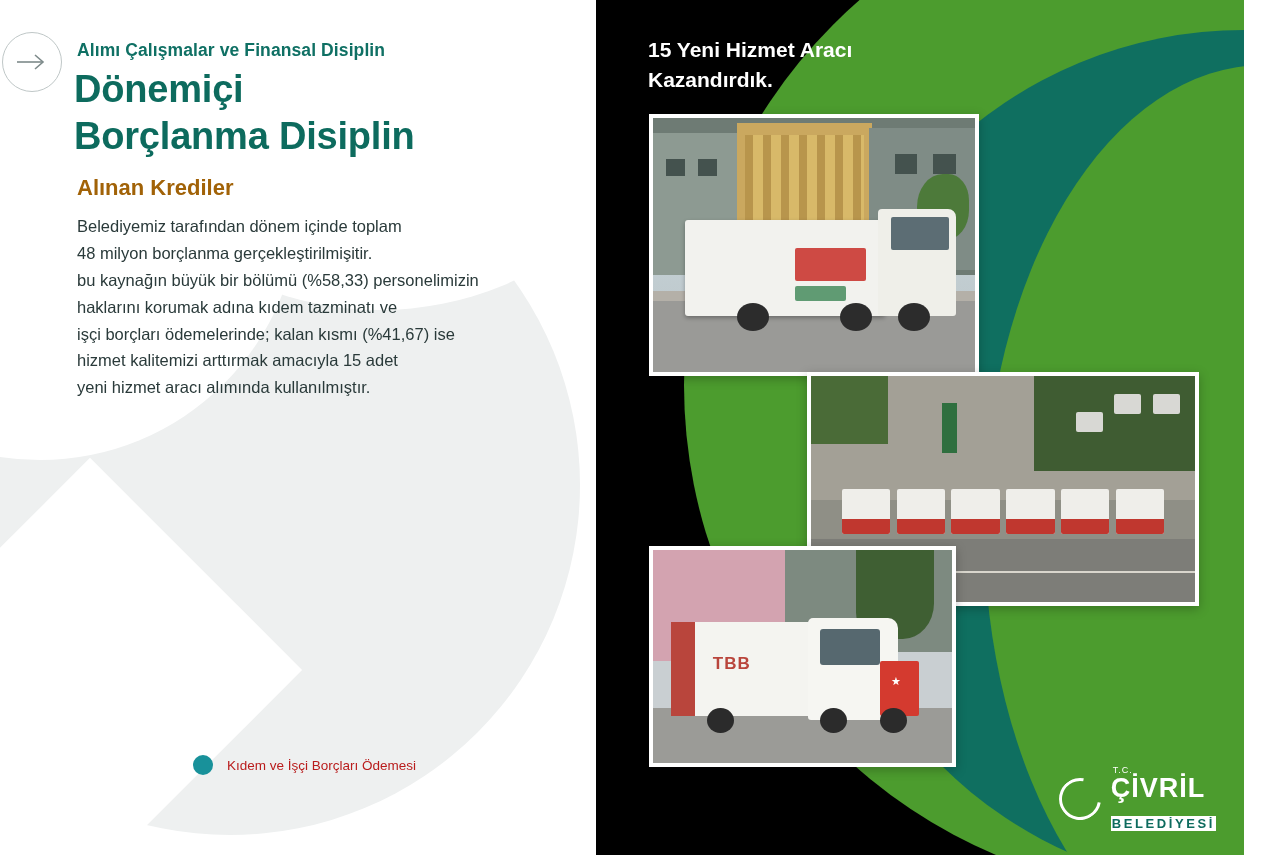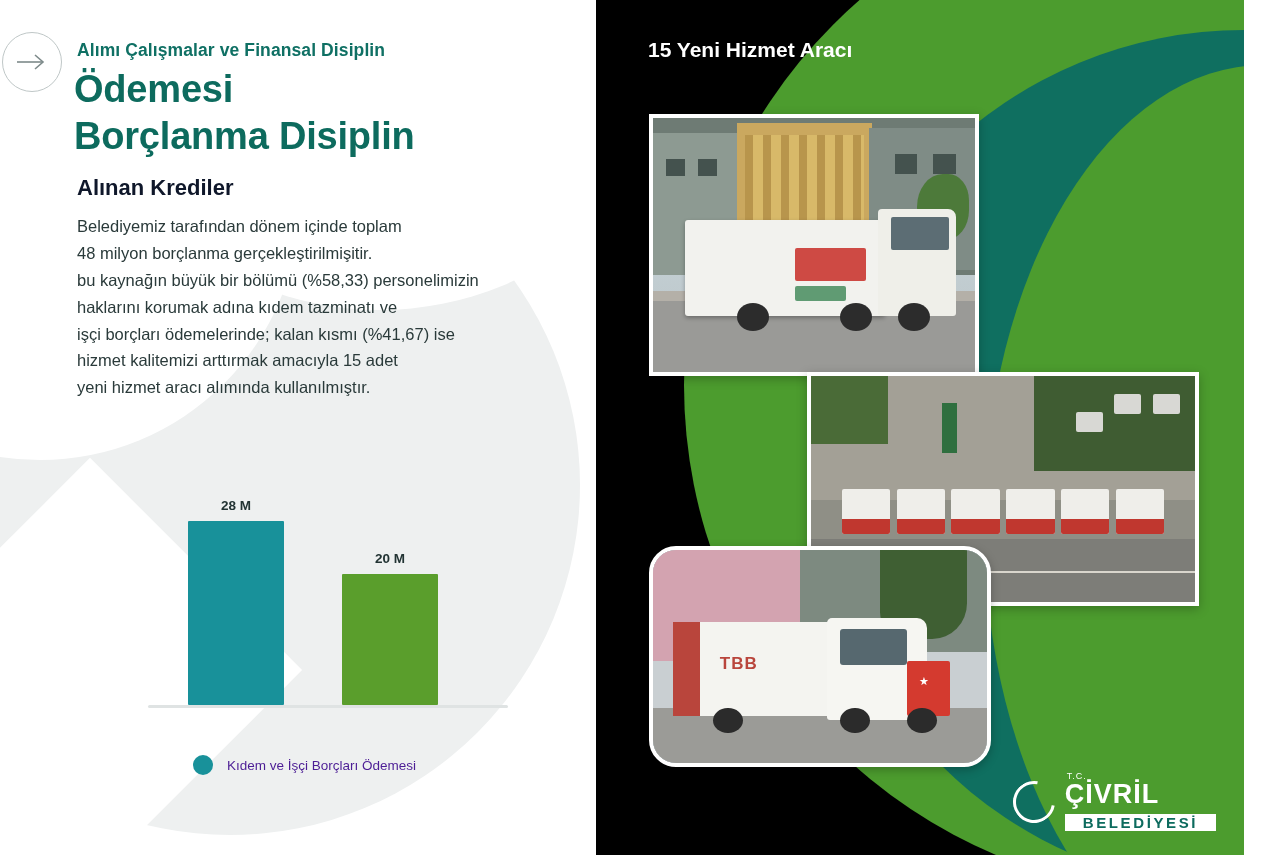--- a/index.html
+++ b/index.html
@@ -70,21 +70,21 @@
     color: #0f7064; letter-spacing: .1px;
   }
   .title {
     position: absolute; left: 74px; top: 66px;
     font-size: 38px; font-weight: bold; line-height: 1.23;
     color: #0d6b5e;
     letter-spacing: -0.2px;
   }
   .subtitle {
     position: absolute; left: 77px; top: 175px;
-    font-size: 22px; font-weight: bold; color: #0f172a;
+    font-size: 22px; font-weight: bold; color: #a16207;
   }
   .body-text {
     position: absolute; left: 77px; top: 213px;
     width: 540px;
     font-size: 16.5px; line-height: 1.63; color: #2a3a3a;
   }
 
   
   .chart {
     position: absolute; left: 140px; top: 470px;
@@ -107,21 +107,21 @@
     width: 360px; height: 3px; background: #dfe3e3;
     border-radius: 2px;
   }
 
   .legend {
     position: absolute; left: 193px; top: 755px;
     display: flex; flex-direction: column; gap: 13px;
   }
   .legend-row { display: flex; align-items: center; gap: 14px; }
   .legend-dot { width: 20px; height: 20px; border-radius: 50%; }
-  .legend-text { font-size: 13.5px; color: #4c1d95; }
+  .legend-text { font-size: 13.5px; color: #b91c1c; }
 
   
   .right-panel {
     position: absolute; left: 596px; top: 0;
     width: 648px; height: 855px;
     background: #000000;
     overflow: hidden;
   }
   .right-shape-1 {
     position: absolute;
@@ -158,21 +158,21 @@
     overflow: hidden;
     background: #7a8b90;
     z-index: 5;
   }
   .photo .cap {
     position: absolute; left: 0; bottom: 0;
     font-size: 0; color: transparent;
   }
   #photo1 { left: 53px;  top: 114px; width: 330px; height: 262px; z-index: 5; }
   #photo2 { left: 211px; top: 372px; width: 392px; height: 234px; z-index: 6; }
-  #photo3 { left: 53px;  top: 546px; width: 342px; height: 221px; z-index: 7; border-radius: 27px; }
+  #photo3 { left: 53px;  top: 546px; width: 307px; height: 221px; z-index: 7; }
 
   
   .p1-sky { position:absolute; inset:0; background:linear-gradient(#cfd9dd,#b9c5c9); }
   .p1-bldg { position:absolute; left:0; top:0; width:100%; height:62%; background:#6e7b74; }
   .p1-bldg-mid { position:absolute; left:26%; top:2%; width:42%; height:58%; background:#caa85f; }
   .p1-bldg-mid:before {
     content:""; position:absolute; inset:8% 6%;
     background: repeating-linear-gradient(90deg,#b8954c 0 8px,#d8b969 8px 18px);
   }
   .p1-bldg-left { position:absolute; left:0; top:6%; width:27%; height:56%; background:#8d9a92; }
@@ -237,23 +237,23 @@
   .logo-mark {
     width: 42px; height: 42px; border-radius: 50%;
     border: 3px solid #ffffff;
     border-right-color: transparent;
     transform: rotate(-35deg);
   }
   .logo-text { color: #ffffff; line-height: 1; }
   .logo-tc { font-size: 9px; letter-spacing: 1px; margin-left: 2px; }
   .logo-name { font-size: 27px; font-weight: bold; letter-spacing: 1px; }
   .logo-sub {
-    font-size: 15px; letter-spacing: 2.6px; font-weight: bold;
-    background: #ffffff; color: #0d6b5e; padding: 1px 18px; display: inline-block;
-    margin-top: 6px;
+    font-size: 13px; letter-spacing: 2.6px; font-weight: bold;
+    background: #ffffff; color: #0d6b5e; padding: 1px 1px; display: inline-block;
+    margin-top: 14px;
   }
   .divider-shadow {
     position: absolute; left: 626px; top: 0; width: 8px; height: 855px;
     background: linear-gradient(90deg, rgba(0,0,0,0) 0%, rgba(0,0,0,.10) 100%);
     z-index: 8;
   }
 </style>
 </head>
 <body>
 
@@ -270,65 +270,53 @@
       <div class="arrow-badge">
         <svg width="30" height="20" viewBox="0 0 30 20" aria-hidden="true">
           <line x1="0" y1="10" x2="26" y2="10" stroke="#7d8a8a" stroke-width="1.6"></line>
           <polyline points="18,3 26,10 18,17" fill="none" stroke="#7d8a8a" stroke-width="1.6"></polyline>
         </svg>
       </div>
 
       <div class="eyebrow">Alımı Çalışmalar ve Finansal Disiplin</div>
 
       <div class="title">
-        <div>Ödemesi</div>
+        <div>Dönemiçi</div>
         <div>Borçlanma Disiplin</div>
       </div>
 
       <div class="subtitle">Alınan Krediler</div>
 
       <div class="body-text" style="white-space: pre-line;">Belediyemiz tarafından dönem içinde toplam
 48 milyon borçlanma gerçekleştirilmişitir.
 bu kaynağın büyük bir bölümü (%58,33) personelimizin
 haklarını korumak adına kıdem tazminatı ve
 işçi borçları ödemelerinde; kalan kısmı (%41,67) ise
 hizmet kalitemizi arttırmak amacıyla 15 adet
 yeni hizmet aracı alımında kullanılmıştır.</div>
 
-      <div class="chart">
-        <div class="axis-line"></div>
-        <div class="bars">
-          <div class="bar-group" id="bg0" style="left:48px;">
-            <div class="bar-label">28 M</div>
-            <div class="bar" id="bar0" style="height: 184px; background: rgb(24, 145, 154);"></div>
-          </div>
-          <div class="bar-group" id="bg1" style="left:202px;">
-            <div class="bar-label">20 M</div>
-            <div class="bar" id="bar1" style="height: 131px; background: rgb(90, 158, 44);"></div>
-          </div>
-        </div>
-      </div>
 
       <div class="legend">
         <div class="legend-row">
           <span class="legend-dot" id="ld0" style="background: rgb(24, 145, 154);"></span>
           <span class="legend-text">Kıdem ve İşçi Borçları Ödemesi</span>
         </div>
       </div>
 
     </div>
   </div>
 
   <div class="right-panel">
     <div class="right-shape-1"></div>
     <div class="right-shape-2"></div>
     <div class="right-shape-3"></div>
 
     <div class="right-title">
       <div>15 Yeni Hizmet Aracı</div>
+      <div>Kazandırdık.</div>
     </div>
 
     <div class="photo" id="photo1">
       <div class="p1-sky"></div>
       <div class="p1-bldg"></div>
       <div class="p1-bldg-left"></div>
       <div class="p1-bldg-mid"></div>
       <div class="p1-bldg-right"></div>
       <div class="p1-win" style="left:4%;top:16%;width:6%;height:7%"></div>
       <div class="p1-win" style="left:14%;top:16%;width:6%;height:7%"></div>

